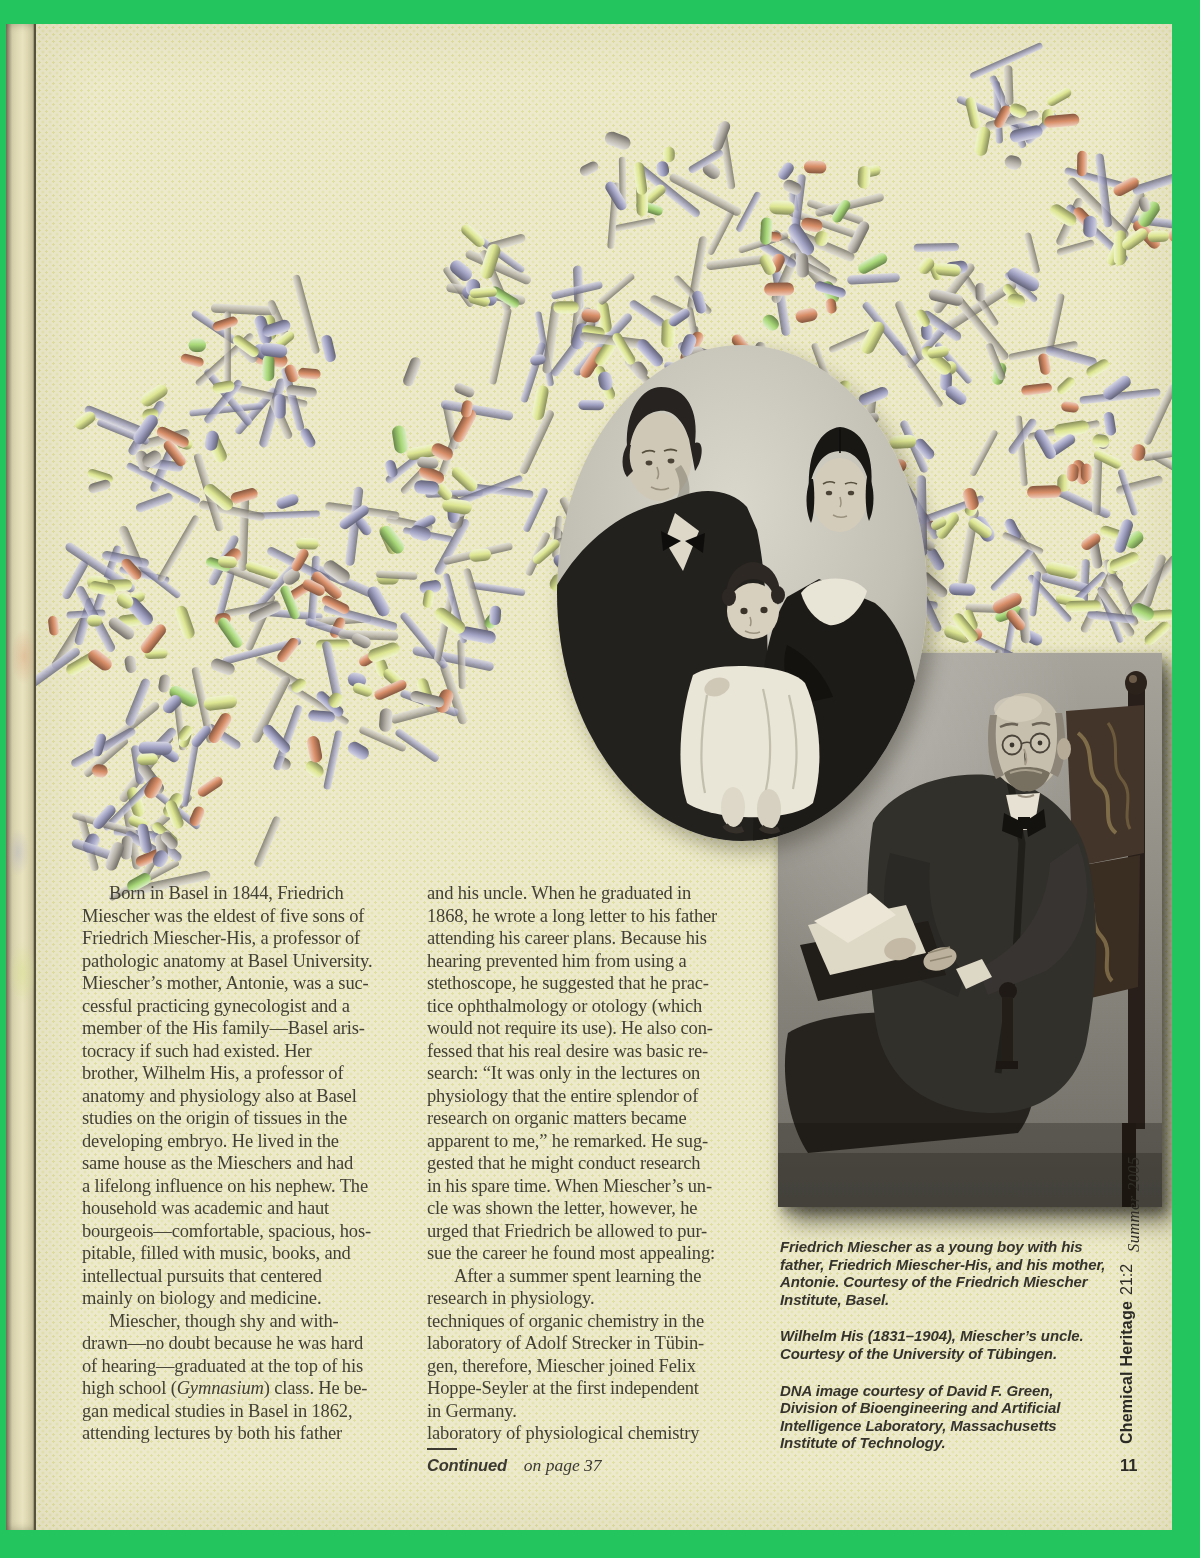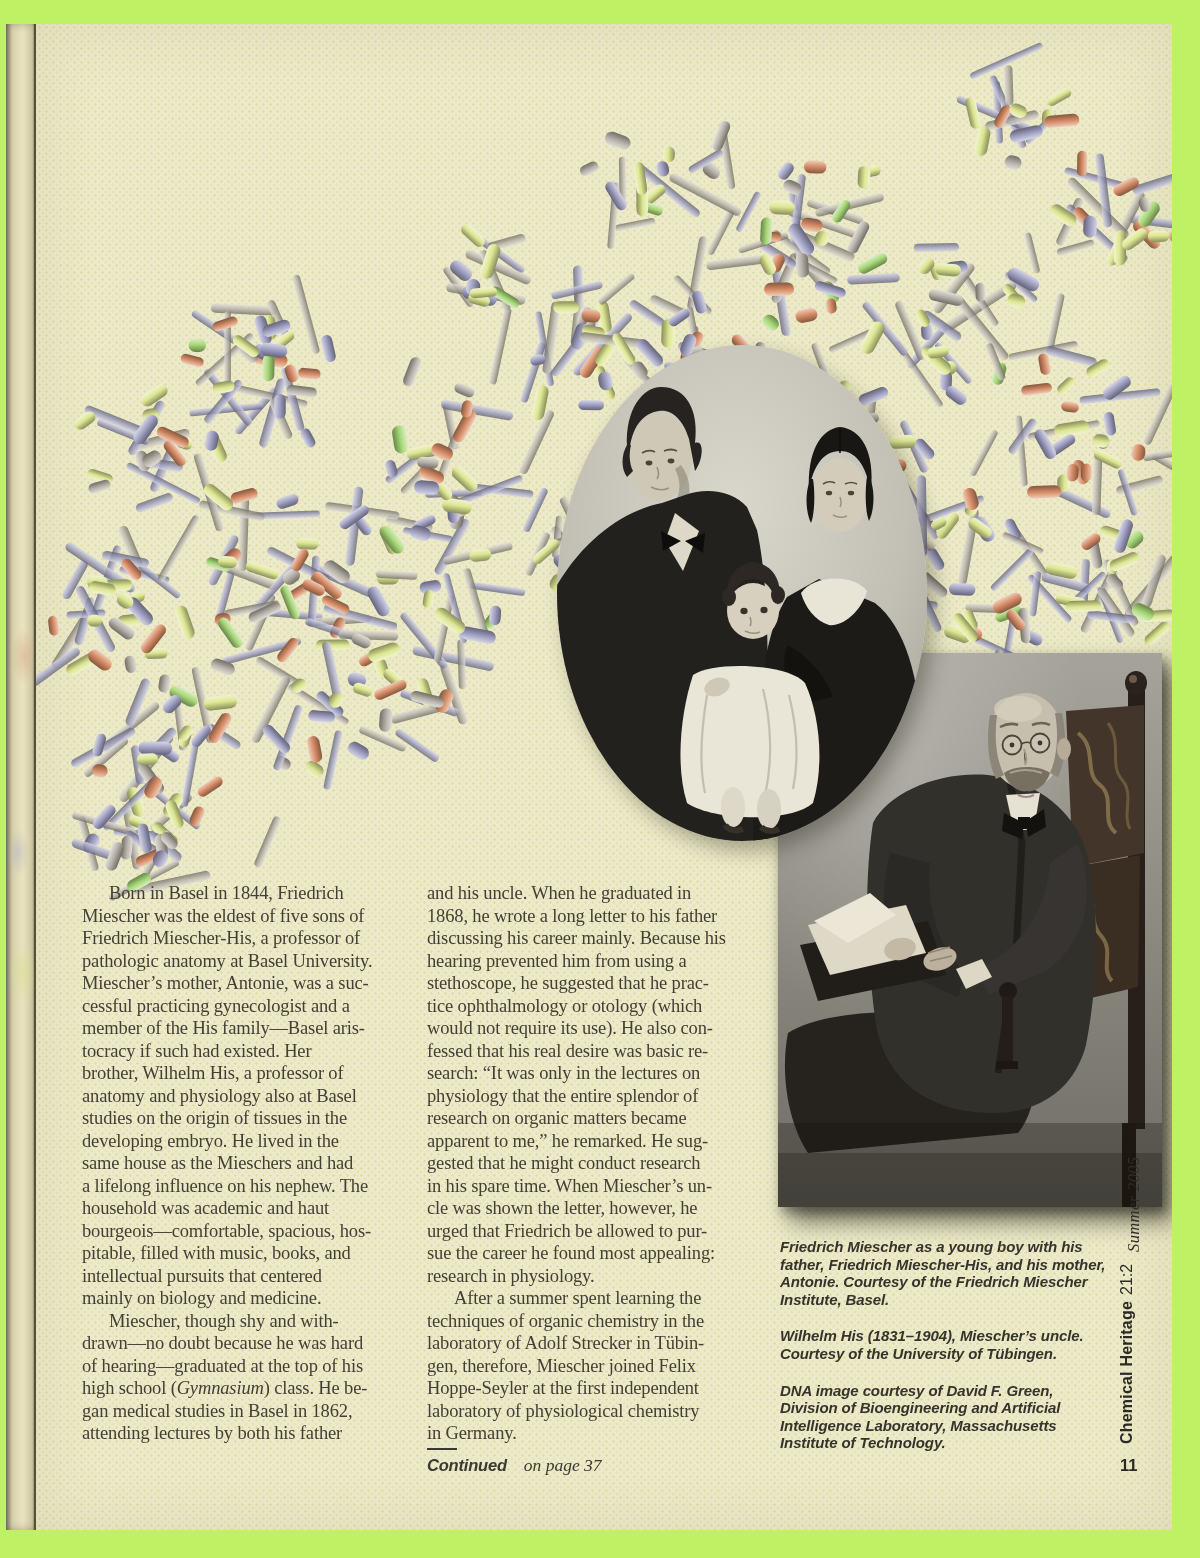--- a/index.html
+++ b/index.html
@@ -1,16 +1,16 @@
 <!DOCTYPE html>
 <html><head>
 <meta charset="utf-8">
 <style>
   html,body{margin:0;padding:0;background:#232323;}
-  .stage{position:relative;width:1200px;height:1558px;background:#bef264;overflow:hidden;
+  .stage{position:relative;width:1200px;height:1558px;background:#22c55e;overflow:hidden;
          font-family:"Liberation Serif",serif;}
   
   .facing-edge{position:absolute;left:6px;top:24px;width:30px;height:1506px;
     background:linear-gradient(90deg,#7d7760 0%,#d7d1ac 20%,#e9e3bf 55%,#d3cca6 88%,#5d5944 100%);
     box-shadow:inset 0 0 8px rgba(60,55,35,.35);}
   .facing-edge:before{content:"";position:absolute;inset:0;
     background:
       radial-gradient(18px 40px at 60% 42%,rgba(212,140,100,.35),transparent 70%),
       radial-gradient(16px 34px at 40% 55%,rgba(160,160,196,.35),transparent 70%),
       radial-gradient(20px 44px at 55% 63%,rgba(214,224,140,.5),transparent 70%);}
@@ -864,43 +864,43 @@
         <div class="tline indent">Miescher, though shy and with-</div>
         <div class="tline">drawn—no doubt because he was hard</div>
         <div class="tline">of hearing—graduated at the top of his</div>
         <div class="tline"><span>high school (</span><span class="ital">Gymnasium</span><span>) class. He be-</span></div>
         <div class="tline">gan medical studies in Basel in 1862,</div>
         <div class="tline">attending lectures by both his father</div>
       </div>
     <div class="col col-right">
         <div class="tline">and his uncle. When he graduated in</div>
         <div class="tline">1868, he wrote a long letter to his father</div>
-        <div class="tline">discussing his career mainly. Because his</div>
+        <div class="tline">attending his career plans. Because his</div>
         <div class="tline">hearing prevented him from using a</div>
         <div class="tline">stethoscope, he suggested that he prac-</div>
         <div class="tline">tice ophthalmology or otology (which</div>
         <div class="tline">would not require its use). He also con-</div>
         <div class="tline">fessed that his real desire was basic re-</div>
         <div class="tline">search: “It was only in the lectures on</div>
         <div class="tline">physiology that the entire splendor of</div>
         <div class="tline">research on organic matters became</div>
         <div class="tline">apparent to me,” he remarked. He sug-</div>
         <div class="tline">gested that he might conduct research</div>
         <div class="tline">in his spare time. When Miescher’s un-</div>
         <div class="tline">cle was shown the letter, however, he</div>
         <div class="tline">urged that Friedrich be allowed to pur-</div>
         <div class="tline">sue the career he found most appealing:</div>
+        <div class="tline indent">After a summer spent learning the</div>
         <div class="tline">research in physiology.</div>
-        <div class="tline indent">After a summer spent learning the</div>
         <div class="tline">techniques of organic chemistry in the</div>
         <div class="tline">laboratory of Adolf Strecker in Tübin-</div>
         <div class="tline">gen, therefore, Miescher joined Felix</div>
         <div class="tline">Hoppe-Seyler at the first independent</div>
+        <div class="tline">in Germany.</div>
         <div class="tline">laboratory of physiological chemistry</div>
-        <div class="tline">in Germany.</div>
       </div>
 
     <div class="continued">
       <div class="rule"></div>
       <span class="c-bold">Continued</span><span class="c-rest">on page 37</span>
     </div>
 
     <div class="captions">
         <div class="caption">
           <div class="cap-line">Friedrich Miescher as a young boy with his</div>

